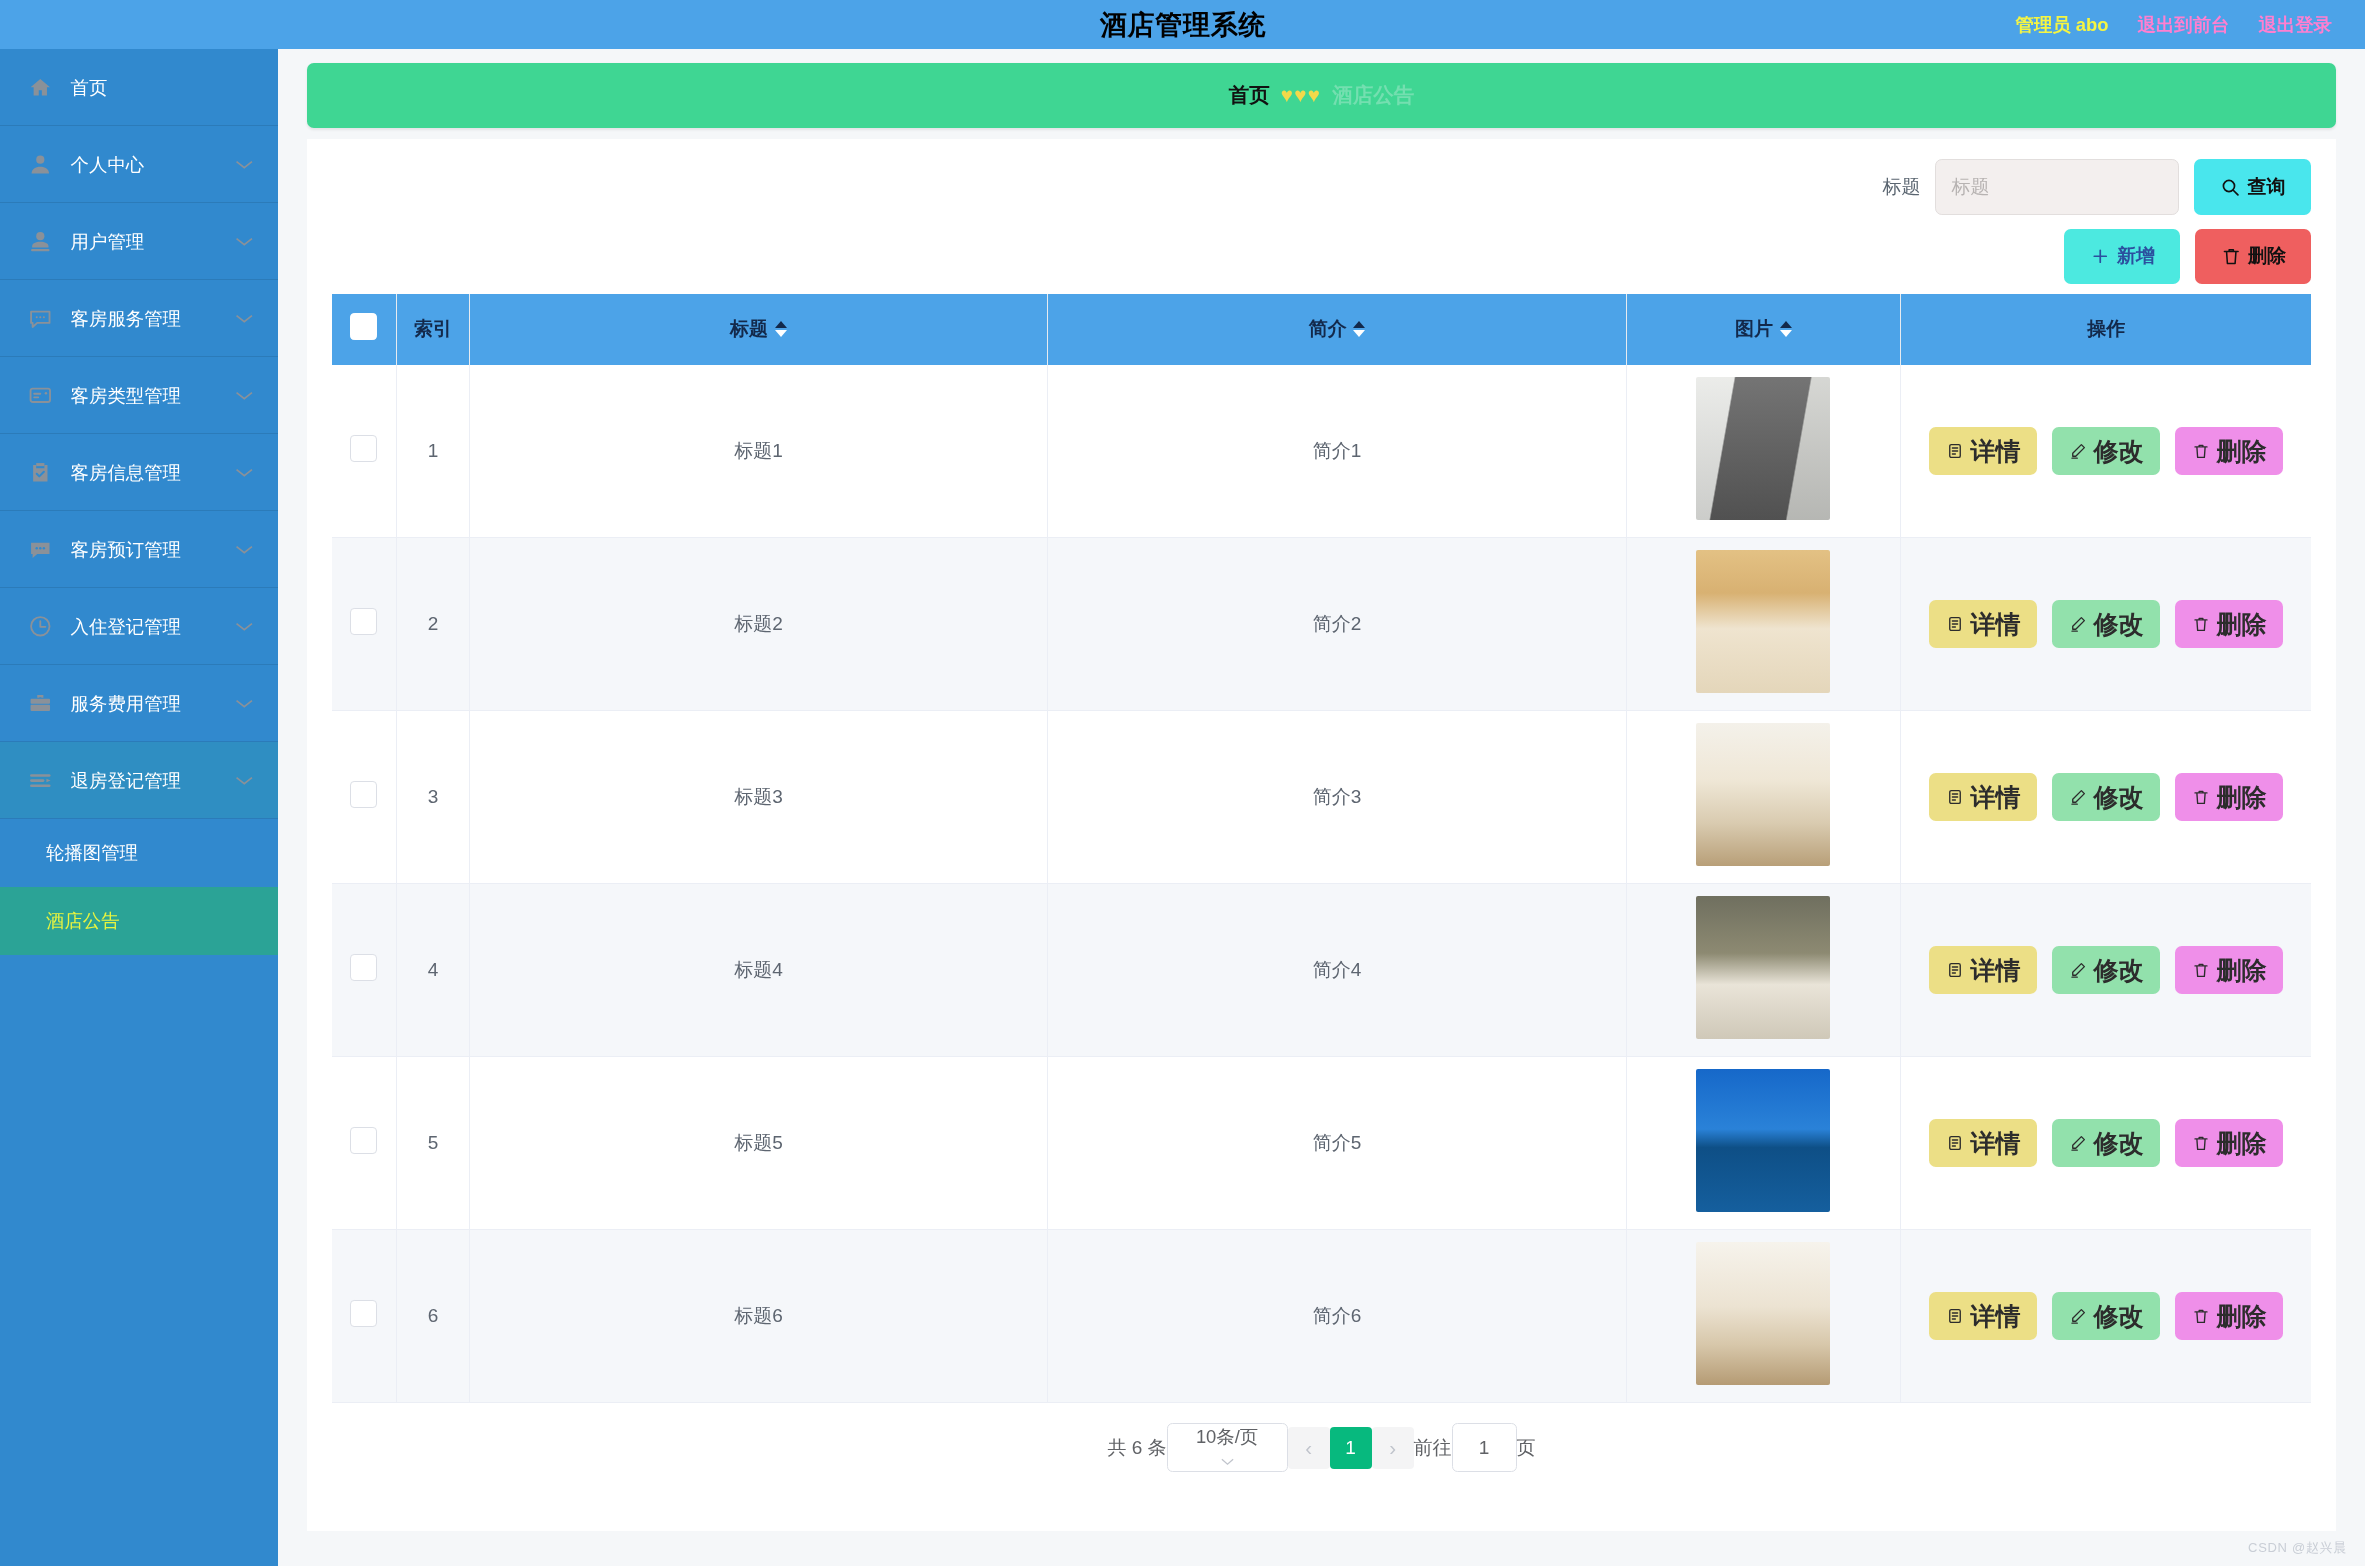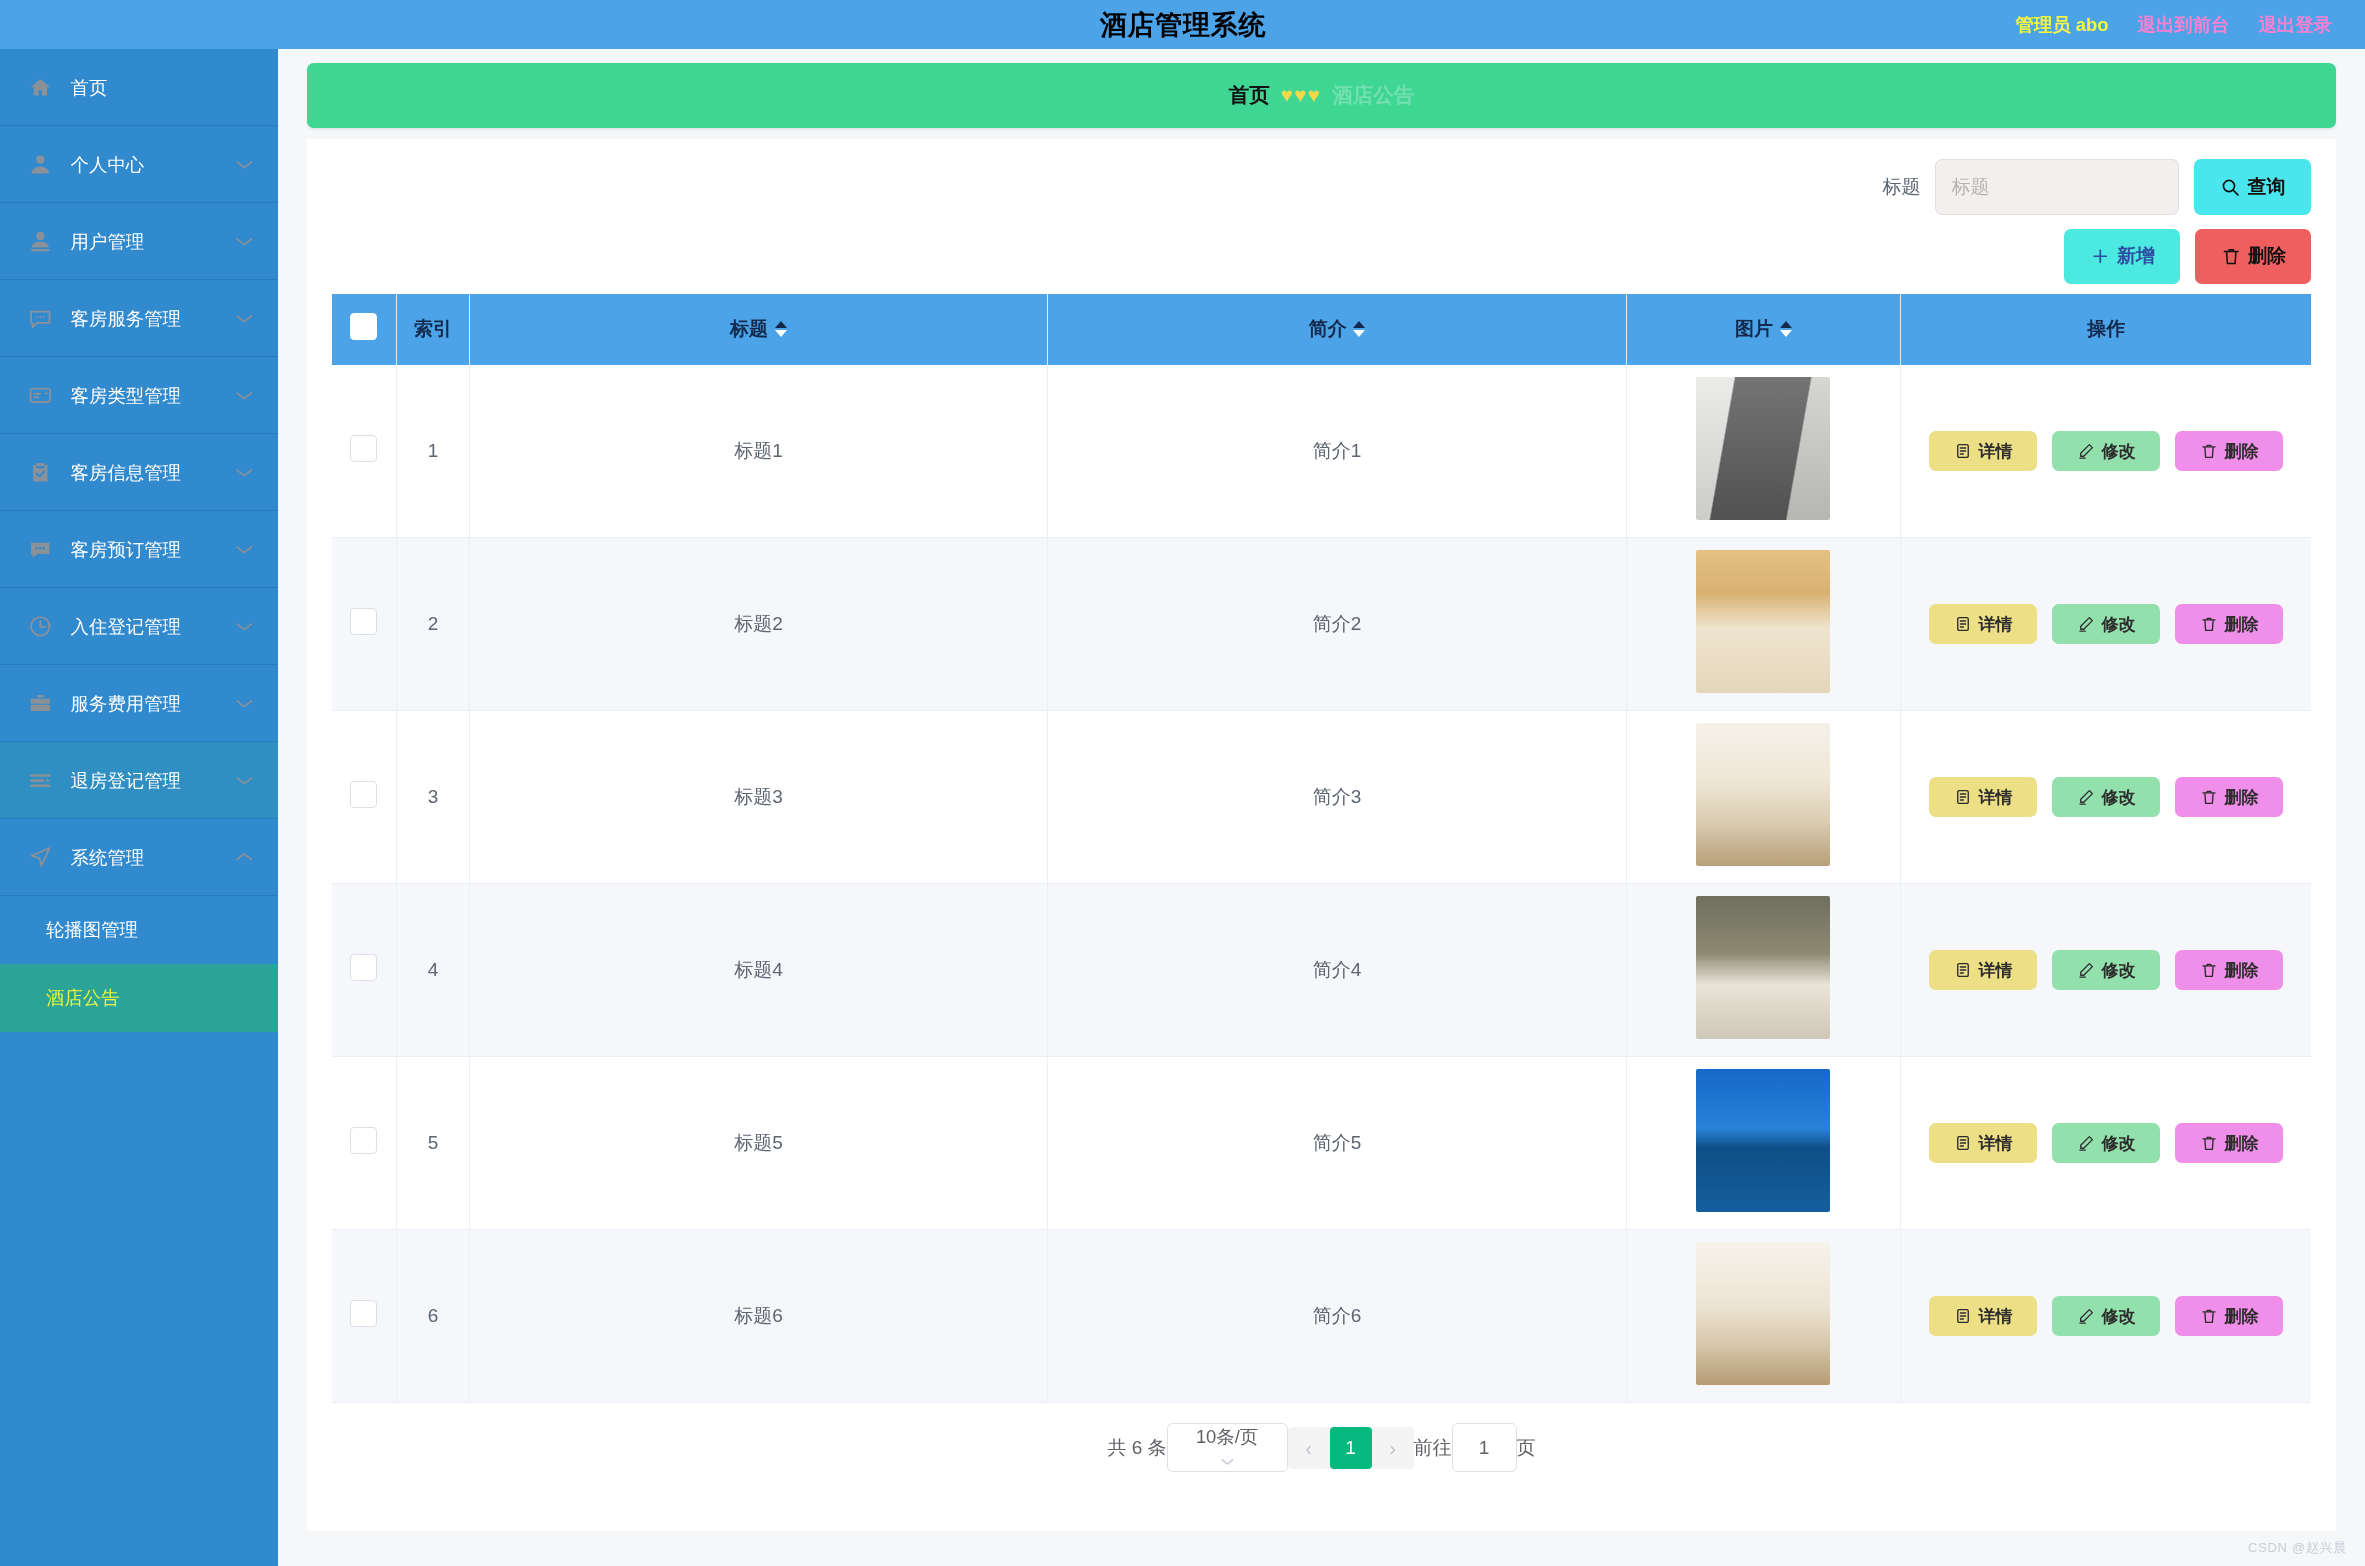--- a/index.html
+++ b/index.html
@@ -196,23 +196,23 @@
 
   .thumb {
     width: 134px; height: 143px;
     border-radius: 2px;
     display: inline-block;
     background-size: cover;
   }
 
   .ops { display: flex; align-items: center; justify-content: center; gap: 15px; }
   .opbtn {
-    width: 108px; height: 40px;
+    width: 108px; height: 48px;
     border: none; border-radius: 6.8px;
-    font-size: 17px; font-weight: bold;
+    font-size: 25px; font-weight: bold;
     font-family: inherit; cursor: pointer;
     display: inline-flex; align-items: center; justify-content: center; gap: 6.8px;
     color: #2c2c2c;
   }
   .op-detail { background: #ecdf86; }
   .op-edit { background: #92e1ac; }
   .op-del { background: #ef8fe9; }
   .opico { width: 18px; height: 18px; display: block; }
 
   
@@ -433,33 +433,20 @@
         </svg>
     </span>
     <span class="menu-label">退房登记管理</span>
     <span class="menu-arrow">
       <svg viewBox="0 0 24 12" fill="none" stroke="currentColor" stroke-width="2">
           <path d="M3 3l9 7 9-7"></path>
         </svg>
     </span>
   </div>
 
-  <div class="menu-item">
-    <span class="menu-icon">
-      <svg viewBox="0 0 24 24" fill="none" stroke="currentColor" stroke-width="1.8">
-          <path d="M21 3L3.5 10.5l7.5 2.2 2.2 7.5z" stroke-linejoin="round"></path>
-        </svg>
-    </span>
-    <span class="menu-label">系统管理</span>
-    <span class="menu-arrow">
-      <svg viewBox="0 0 24 12" fill="none" stroke="currentColor" stroke-width="2">
-          <path d="M3 9l9-7 9 7"></path>
-        </svg>
-    </span>
-  </div>
 
   <div class="submenu-item">
     <span>轮播图管理</span>
   </div>
   <div class="submenu-item active">
     <span>酒店公告</span>
   </div>
 </div>
 
 <div class="main">

